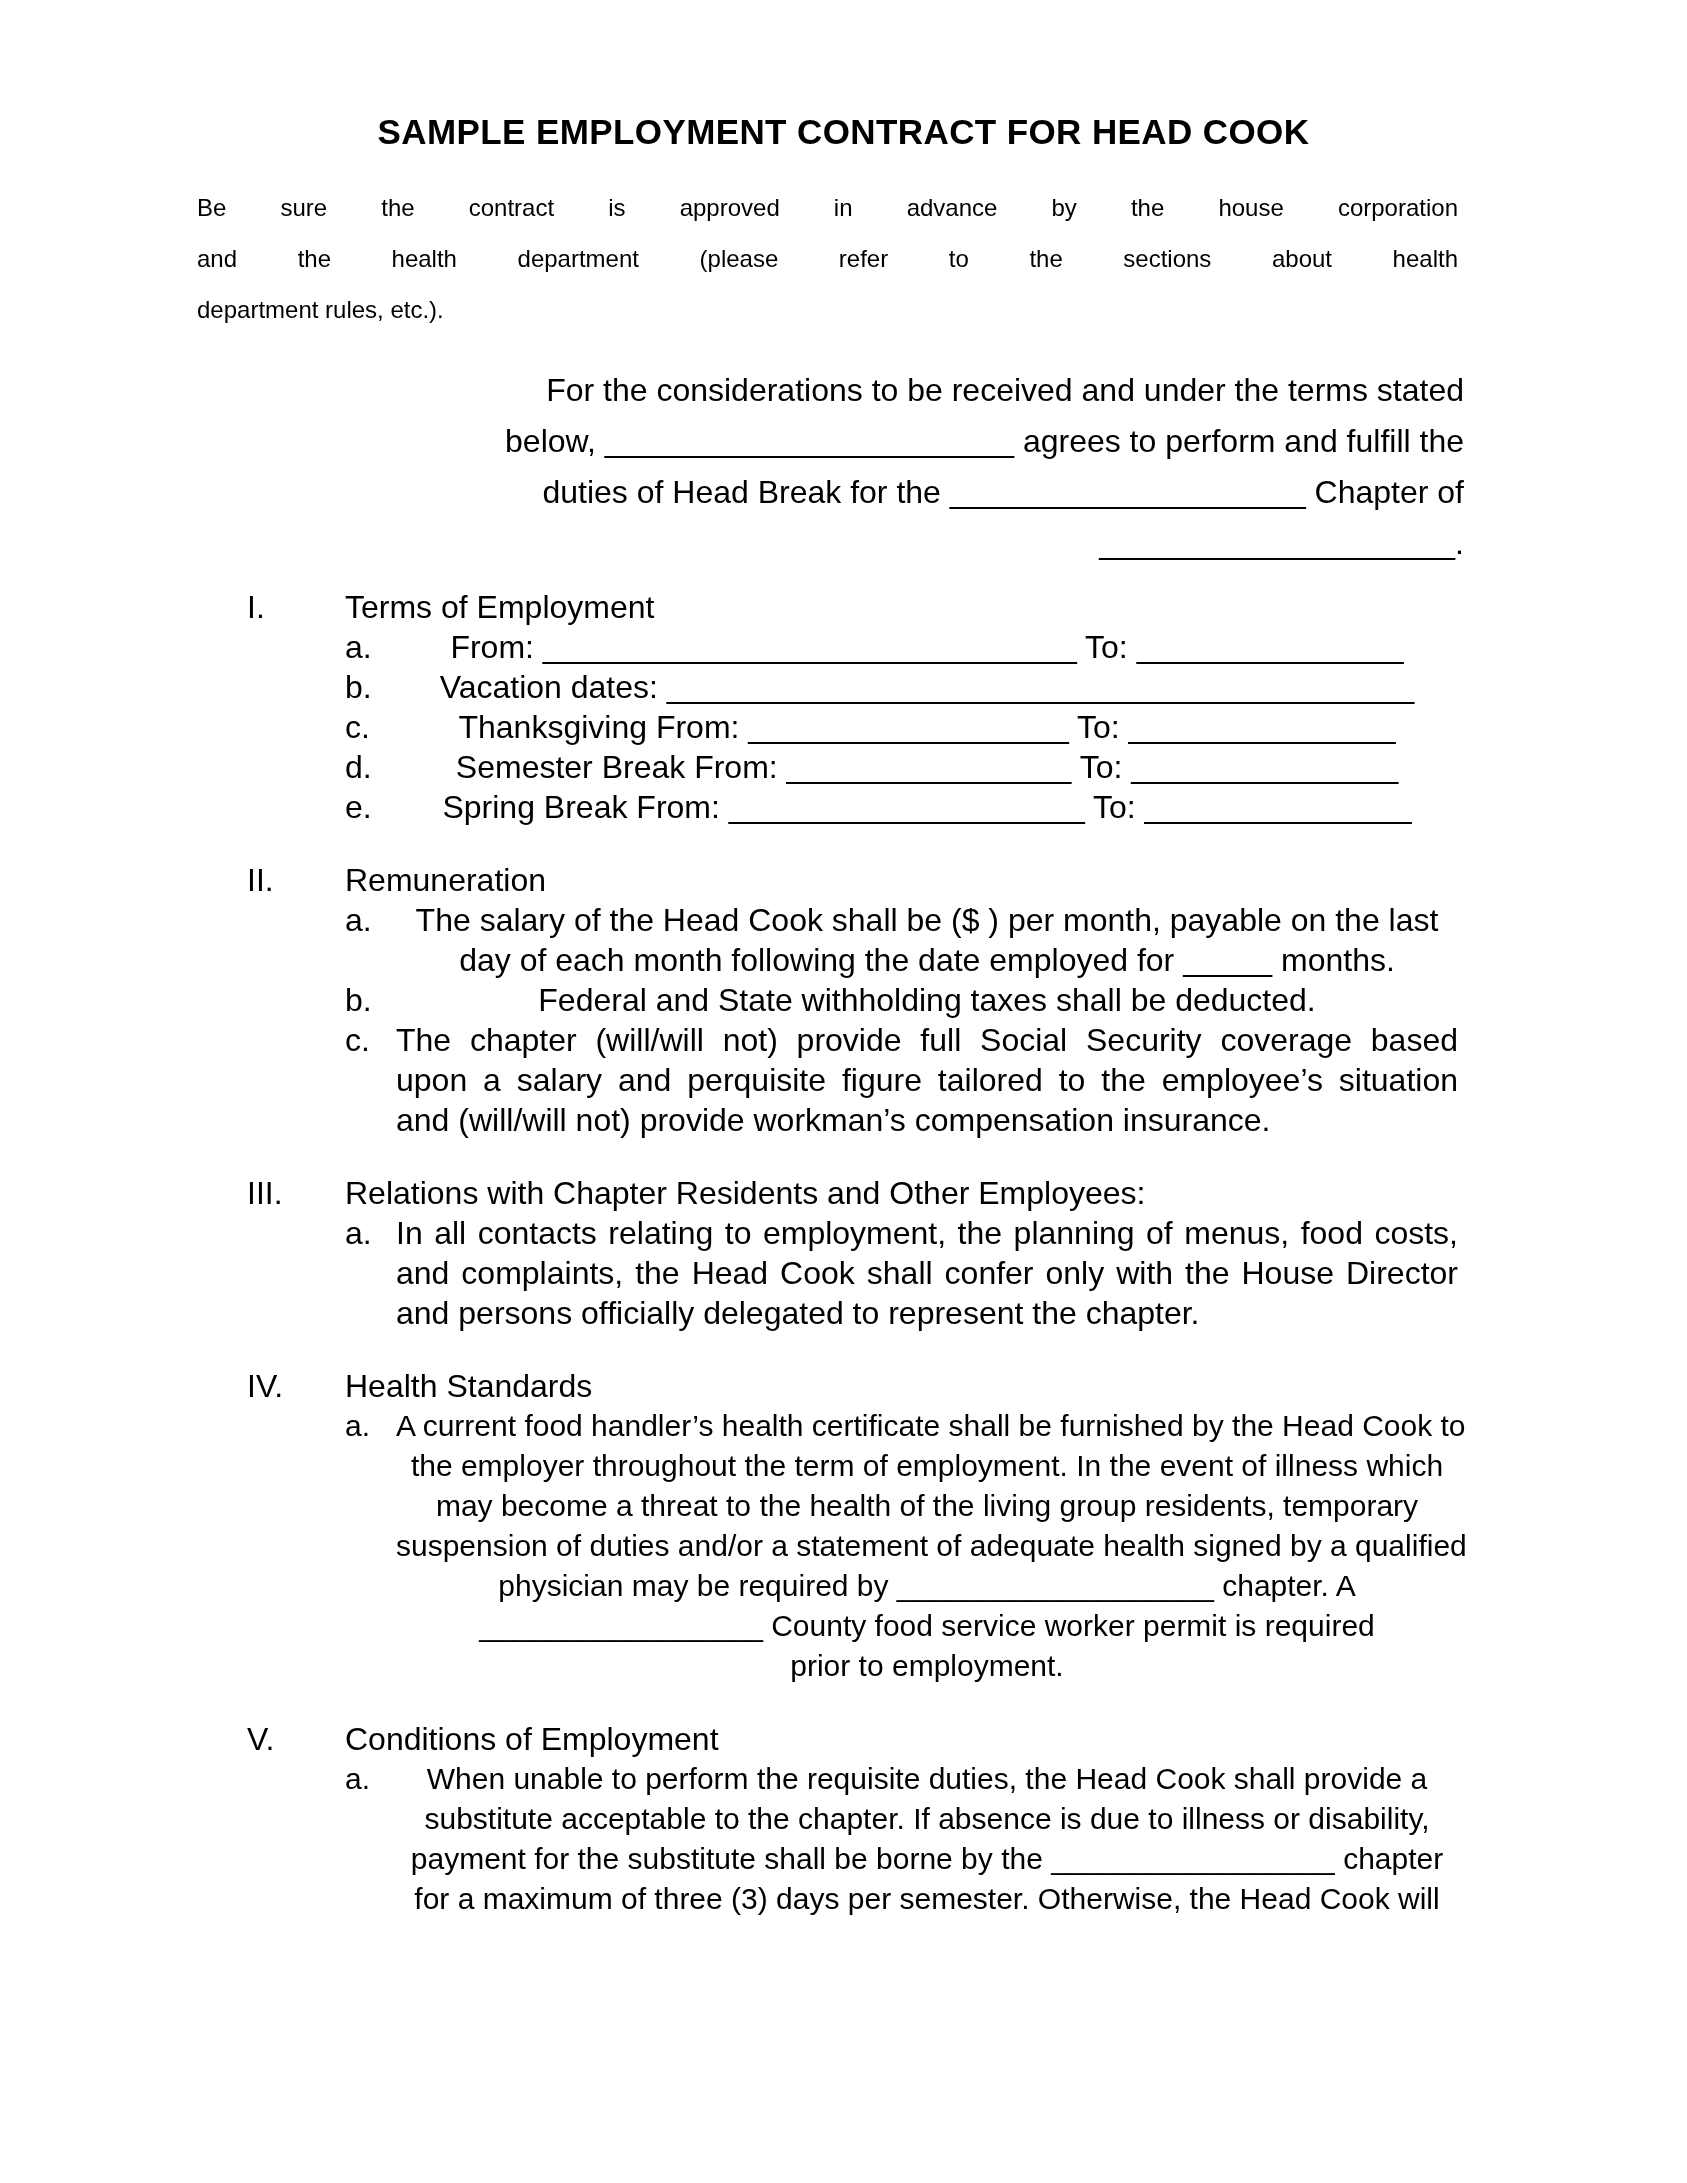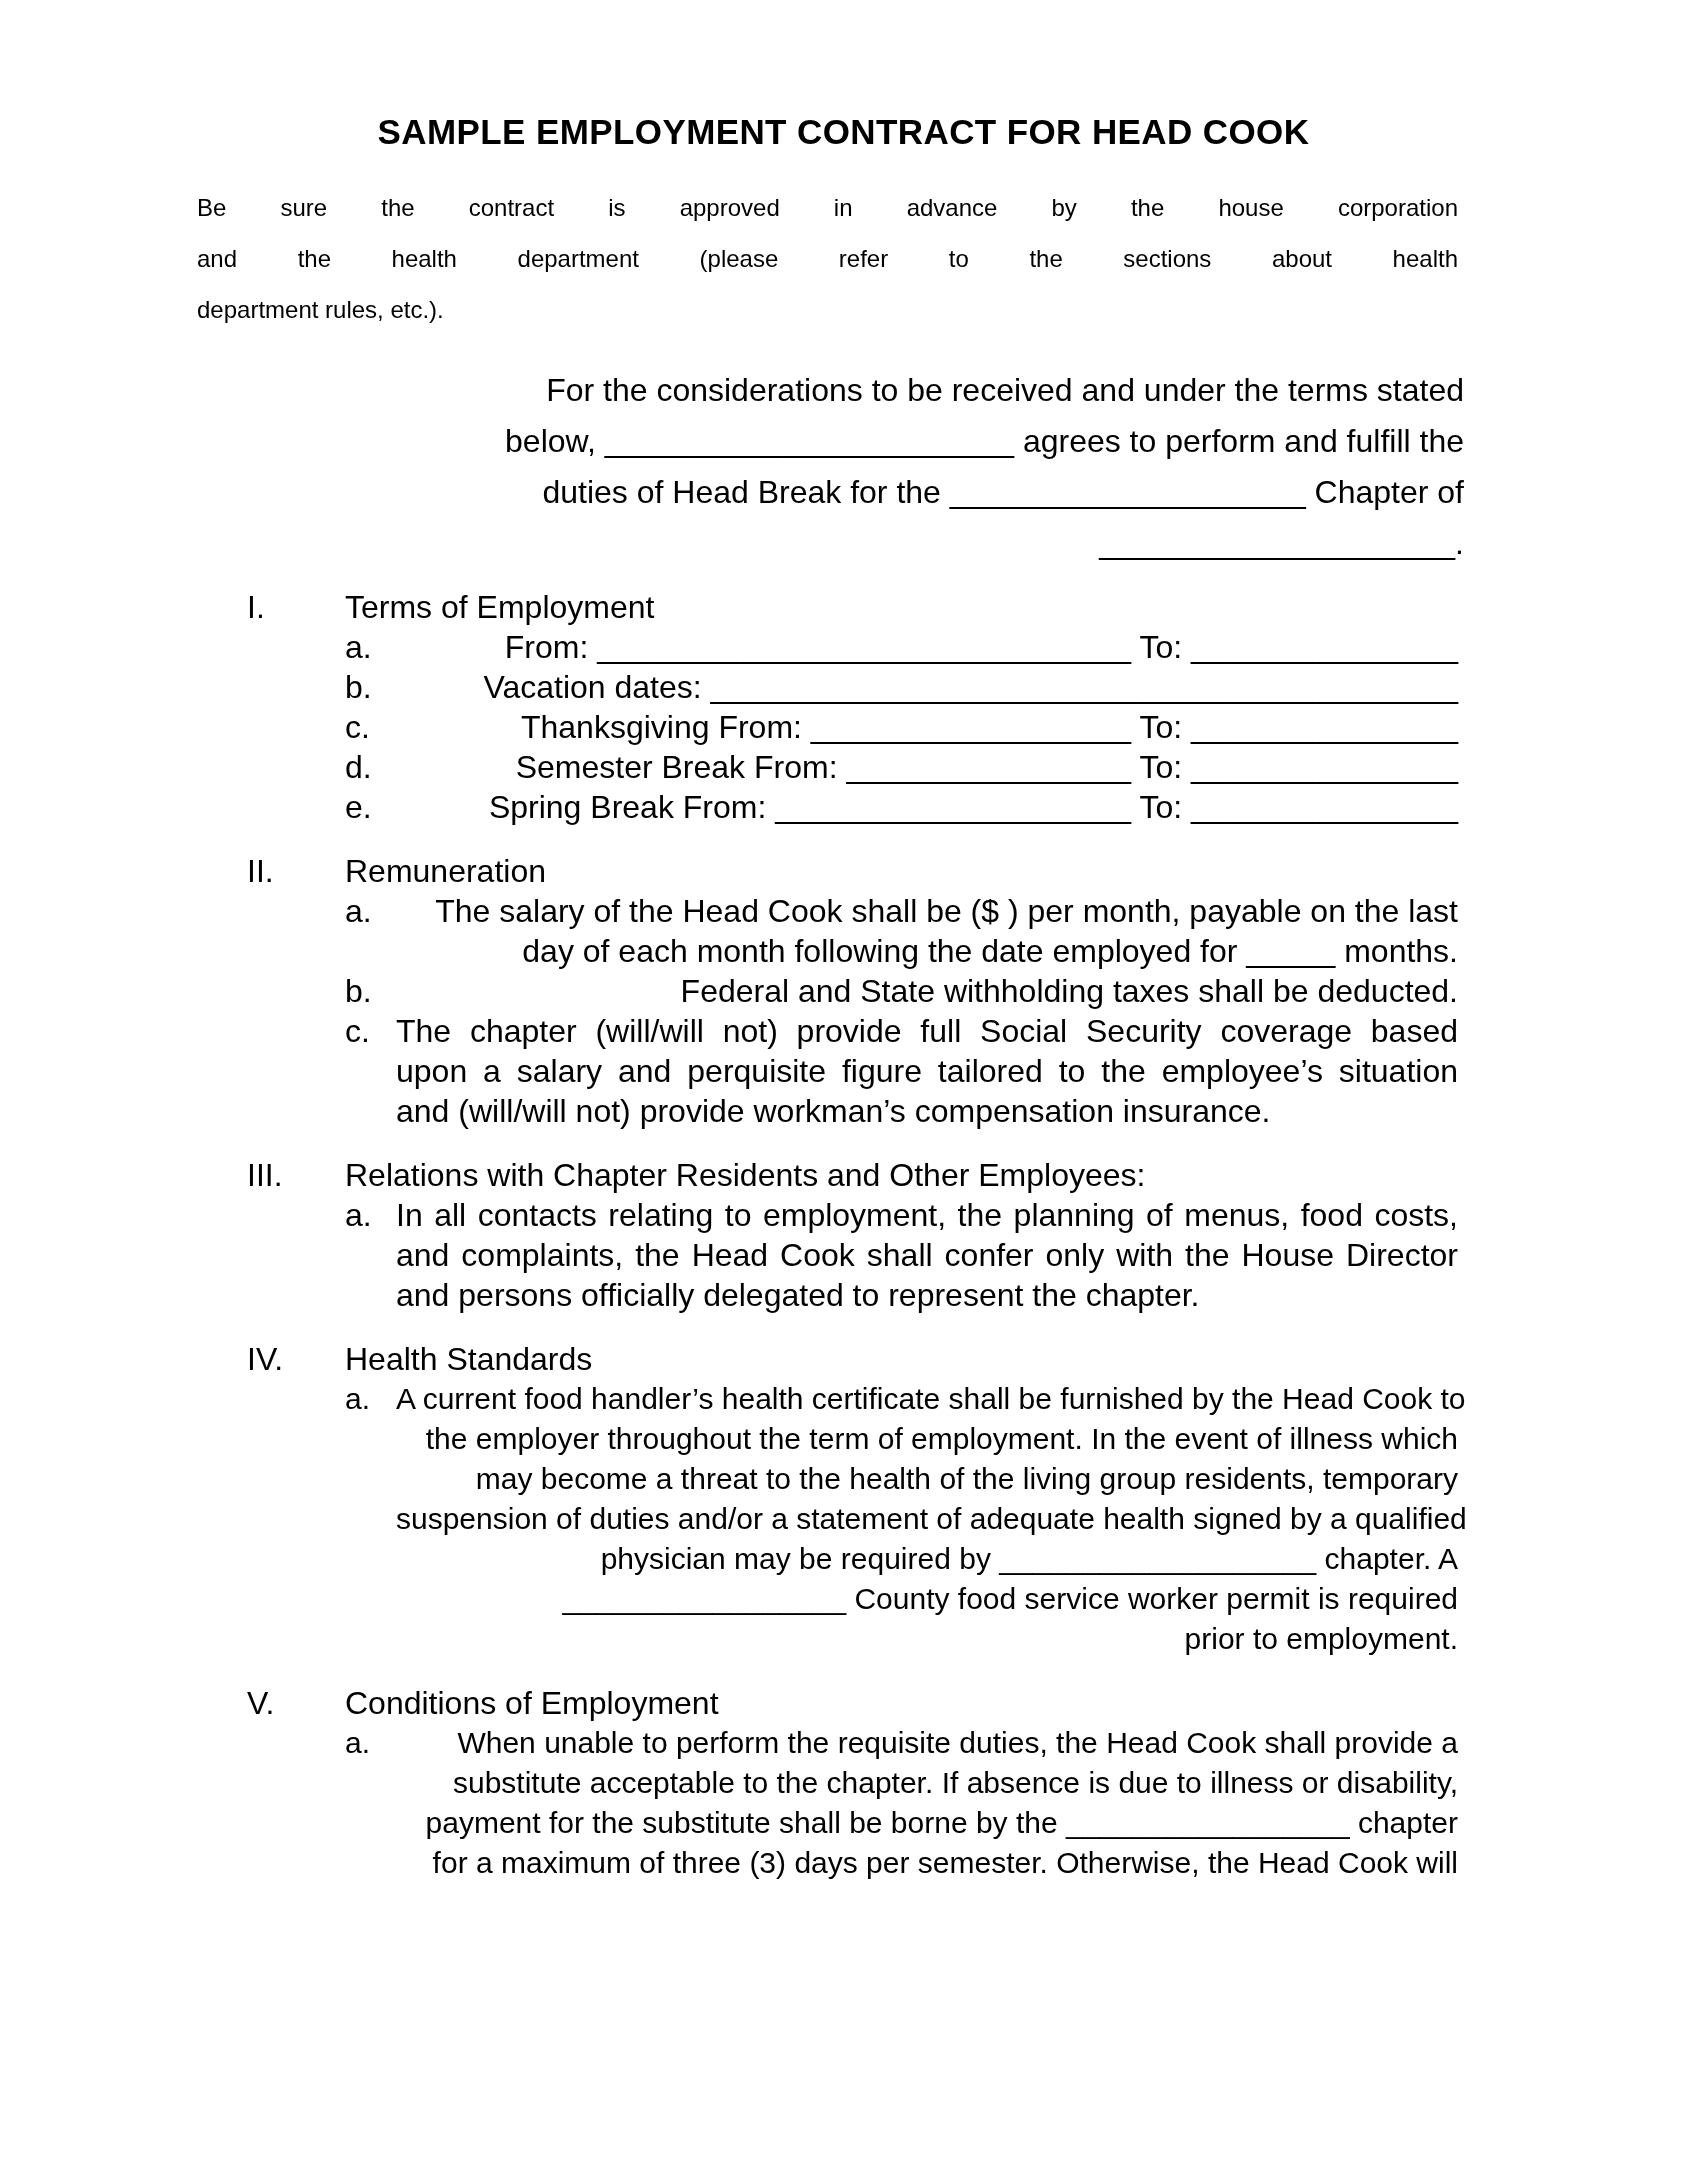--- a/index.html
+++ b/index.html
@@ -25,32 +25,32 @@
     font-size: 24px;
     line-height: 51px;
   }
   .preamble {
     margin-top: 30px;
     margin-left: 188px;
     width: 1079px;
     font-size: 32px;
     line-height: 51px;
   }
-  .section { margin-top: 24px; font-size: 32px; line-height: 40px; }
+  .section { margin-top: 33px; font-size: 32px; line-height: 40px; }
   .section.first { margin-top: 17.5px; }
   .sec-head { display: flex; }
   .roman { width: 148px; padding-left: 50px; box-sizing: border-box; flex: none; }
   .sec-title { flex: 1; }
   .items { margin-left: 148px; }
   .item { display: flex; }
   .letter { width: 51px; flex: none; }
   .itext { width: 1062px; flex: none; }
   .section.small .item { font-size: 30px; }
   .line { min-height: 40px; }
-  .line.left   { text-align: right; white-space: nowrap; }
+  .line.left   { text-align: center; white-space: nowrap; }
   .line.center { text-align: right; white-space: nowrap; }
   .line.justify { text-align: justify; text-justify: inter-word; }
   .line.justify.jfull { text-align-last: justify; }
 </style>
 </head>
 <body>
 
 <div class="page">
   <div class="title">SAMPLE EMPLOYMENT CONTRACT FOR HEAD COOK</div>
   <div class="content">

